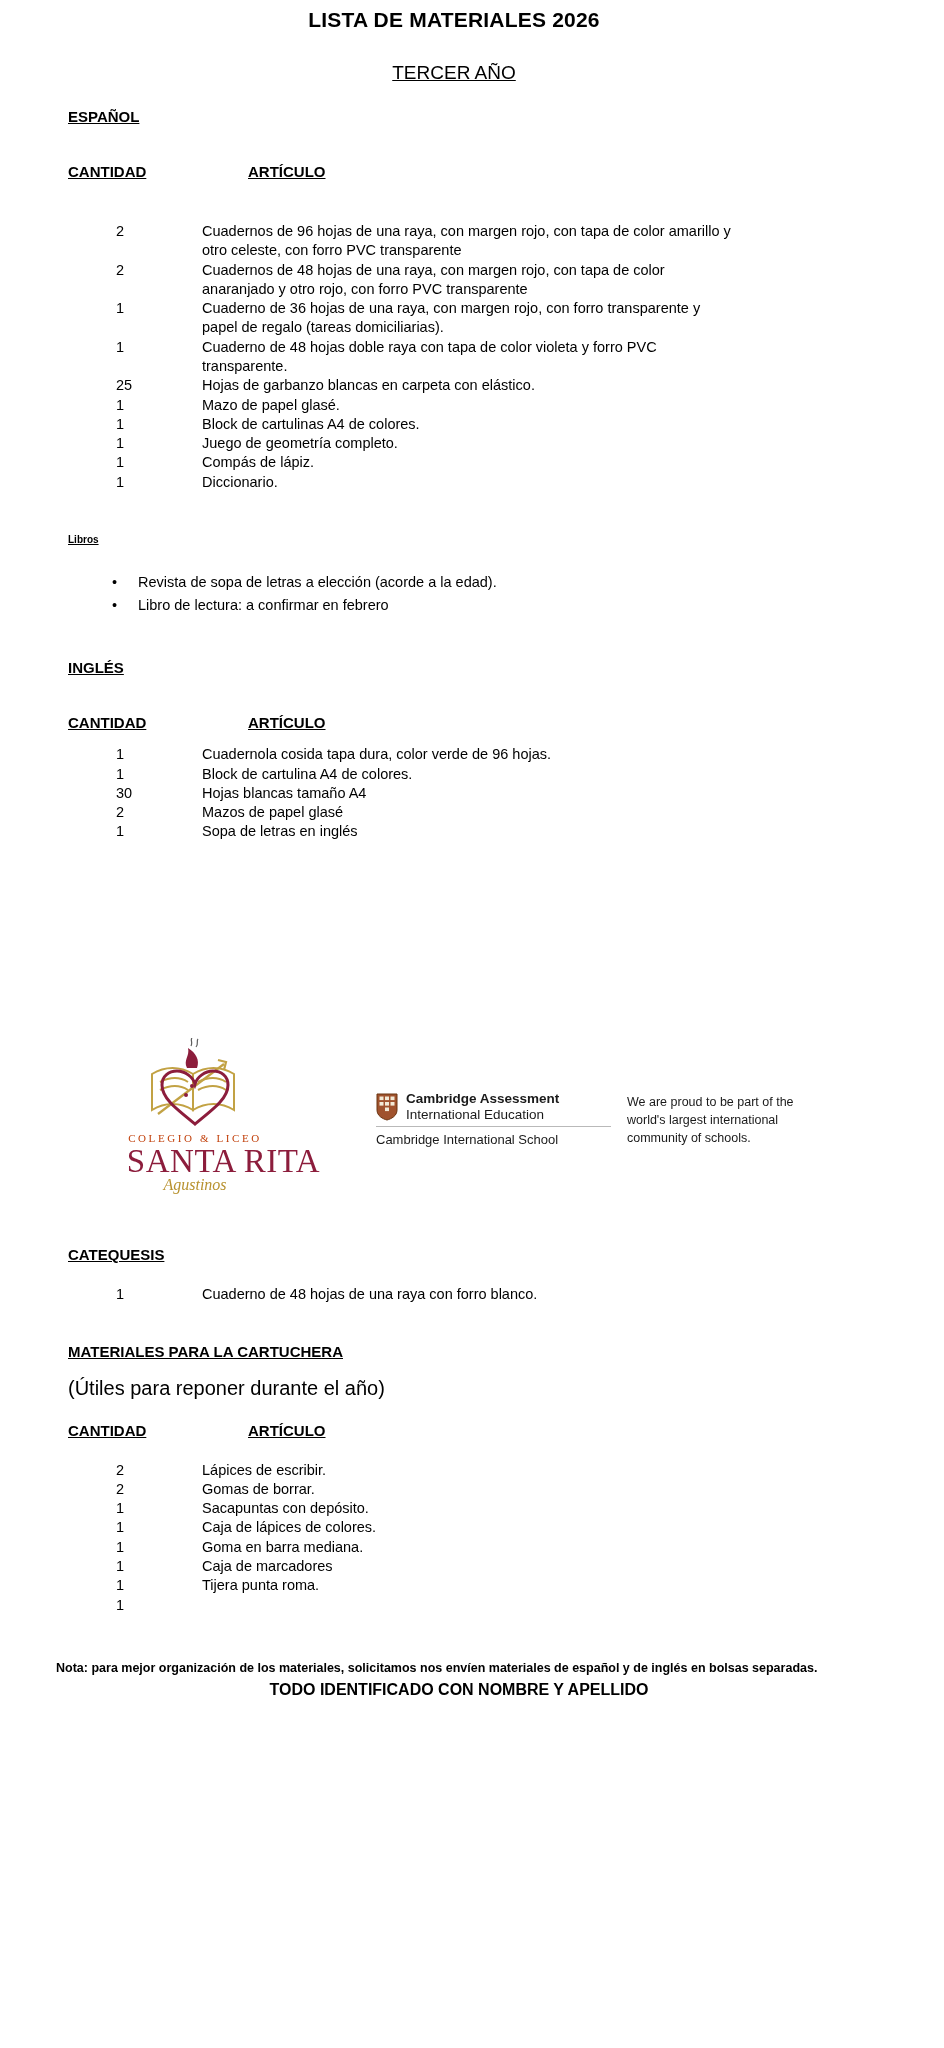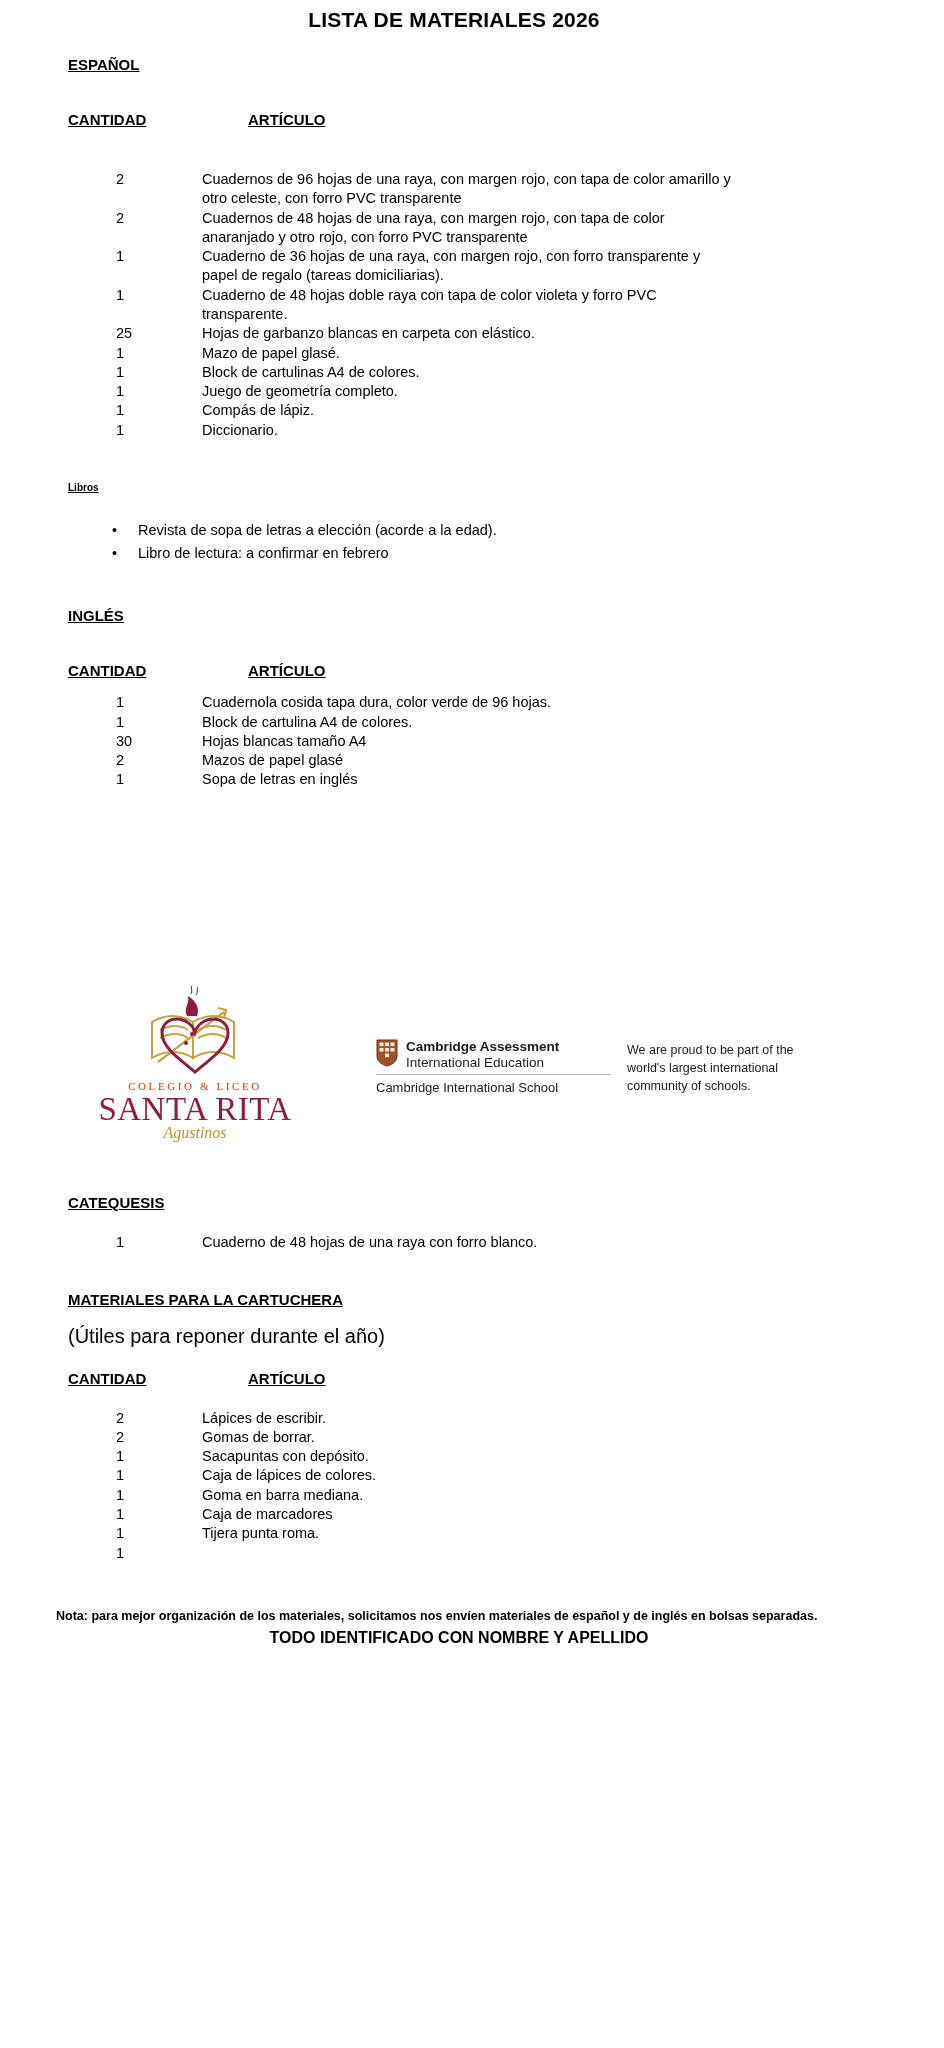--- a/index.html
+++ b/index.html
@@ -134,39 +134,41 @@
     font-family: "Liberation Serif", serif;
   }
   .logo-name {
     font-size: 33px;
     letter-spacing: 0.5px;
     color: #8c1d3c;
     font-family: "Liberation Serif", serif;
     line-height: 1.05;
     font-variant: small-caps;
     font-weight: normal;
+    text-align: right;
   }
   .logo-agustinos {
     font-size: 16px;
     color: #b8922f;
     font-family: "Liberation Serif", serif;
     font-style: italic;
     margin-top: -2px;
   }
 
   .cambridge-block {
     display: flex;
     align-items: flex-start;
     gap: 16px;
     margin-left: 30px;
     padding-top: 6px;
   }
   .cam-left { width: 235px; }
   .cam-top {
     display: flex;
+    align-items: center;
     gap: 8px;
     border-bottom: 1px solid #b9b9b9;
     padding-bottom: 4px;
   }
   .cam-shield {
     width: 22px;
     height: 28px;
     flex: 0 0 22px;
   }
   .cam-wordmark {
@@ -207,20 +209,21 @@
     margin-right: 46px;
   }
   .spacer { width: 100%; }
 </style>
 </head>
 <body>
 
 <div class="page">
 
   <div class="doc-title">LISTA DE MATERIALES 2026</div>
+  <div class="doc-subtitle">TERCER AÑO</div>
 
   <div style="height:24px" class="spacer"></div>
   <div class="section-heading">ESPAÑOL</div>
 
   <div style="height:38px" class="spacer"></div>
   <div class="col-head-row">
     <div class="col-head-qty">CANTIDAD</div>
     <div class="col-head-art">ARTÍCULO</div>
   </div>
 

